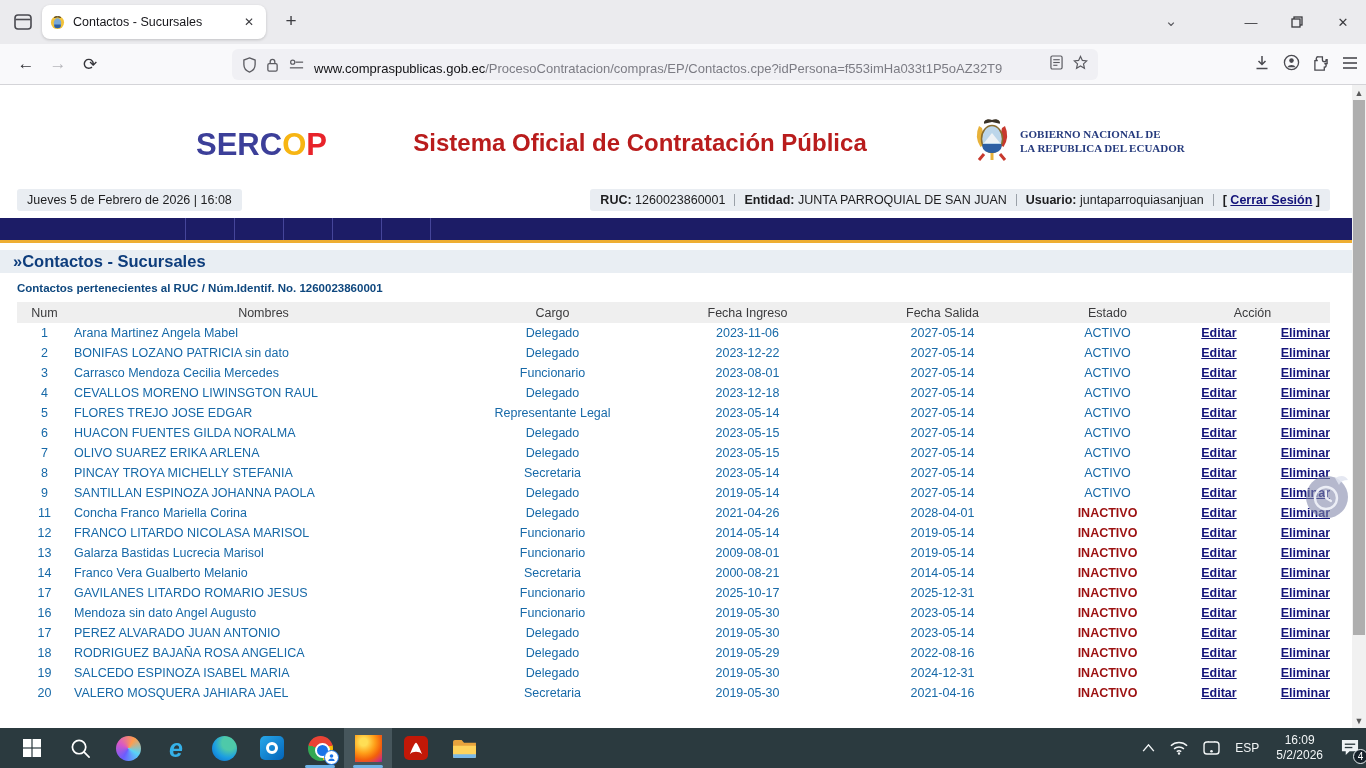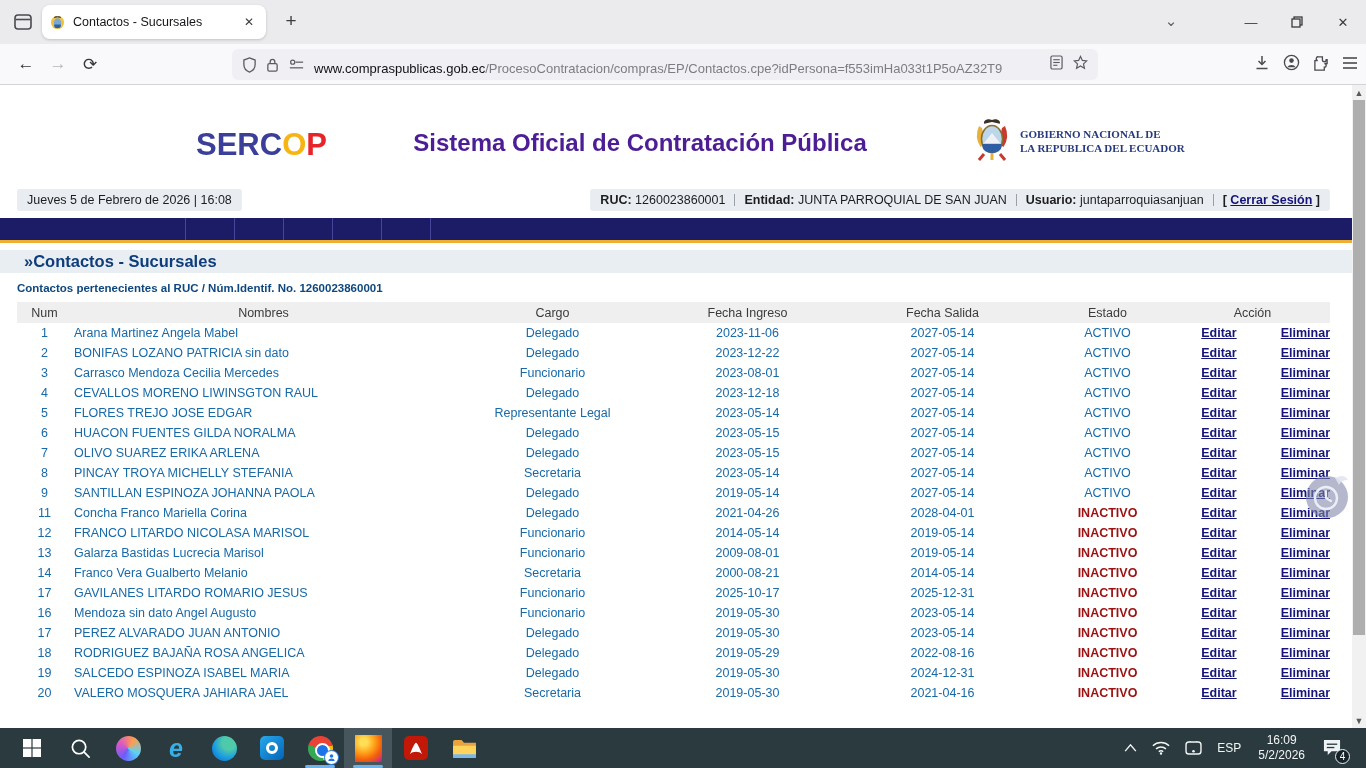--- a/index.html
+++ b/index.html
@@ -28,36 +28,36 @@
   .url-domain { color:#111114; }
   .url-path { color:#7c7c84; }
   .url-right { display:flex; align-items:center; gap:10px; margin-left:6px; }
   .tool-right { position:absolute; right:8px; top:5px; height:31px; display:flex; align-items:center; gap:13px; }
 
   
   .content { position:absolute; top:99px; left:0; width:1352px; height:643px; background:#fff; overflow:hidden; }
   .hdr { position:relative; height:90px; }
   .sercop { position:absolute; left:196px; top:28px; font-size:31px; font-weight:bold; letter-spacing:0; }
   .sercop .b { color:#3c3f99; } .sercop .g { color:#f7b513; } .sercop .r { color:#e8232a; }
-  .systitle { position:absolute; left:360px; top:30px; width:560px; text-align:center; font-size:24px; font-weight:bold; color:#4c1d95; }
+  .systitle { position:absolute; left:360px; top:30px; width:560px; text-align:center; font-size:24px; font-weight:bold; color:#b91c1c; }
   .gov { position:absolute; left:972px; top:18px; display:flex; align-items:center; gap:8px; }
   .gov-text { font-family:"Liberation Serif", serif; font-size:11px; font-weight:bold; color:#253a7d; line-height:1.3; }
 
   .statusrow { display:flex; justify-content:space-between; padding:0 22px 0 17px; align-items:flex-start; }
   .pill { background:#e9edf2; border-radius:3px; padding:4px 10px; font-size:12.5px; color:#1d1d1f; white-space:nowrap; }
   .pill b { font-weight:bold; }
   .sep { display:inline-block; width:1px; height:12px; background:#9aa0a8; margin:0 9px; vertical-align:-2px; }
   .logout { color:#14147a; font-weight:bold; text-decoration:underline; cursor:pointer; }
 
   .mainnav { margin-top:7px; height:22px; background:#1c1c66; display:flex; padding-left:185px; }
   .nav-item { color:#fff; font-size:12.5px; display:flex; align-items:center; padding:0 24px; border-left:1px solid #45459a; cursor:pointer; }
   .nav-item:last-of-type { border-right:1px solid #45459a; }
   .goldline { height:3px; background:#eeae33; }
 
-  .pagetitlebar { margin-top:7px; height:23px; background:#e9eef3; display:flex; align-items:center; padding-left:24px; }
+  .pagetitlebar { margin-top:7px; height:23px; background:#e9eef3; display:flex; align-items:center; padding-left:13px; }
   .pagetitle { font-size:16.5px; font-weight:bold; color:#0e3d7c; }
   .subtitle { margin:9px 0 8px 17px; font-size:11.5px; font-weight:bold; color:#0e477e; }
 
   table.contacts { border-collapse:collapse; table-layout:fixed; width:1313px; margin-left:17px; }
   .contacts thead td { background:#efefef; color:#3b3b3d; font-size:12.5px; height:21px; text-align:center; }
   .contacts tbody td { height:20px; font-size:12.5px; color:#1769a8; text-align:center; white-space:nowrap; overflow:hidden; }
   .contacts td.c-nombres { text-align:left; padding-left:2px; }
   .estado-inactivo { color:#9c1111 !important; font-weight:bold; }
   .actions { display:flex; justify-content:flex-end; gap:44px; }
   .action-link { color:#14147a; font-weight:bold; font-size:12.5px; text-decoration:underline; cursor:pointer; }
@@ -81,21 +81,21 @@
   .edge { background:radial-gradient(circle at 68% 28%,#4ec9a9 0 28%,#1b9de2 60%,#0b62c4 100%); }
   .firefox { background:radial-gradient(circle at 32% 26%,#ffde55 0 14%,#ff9e18 42%,#f3600b 66%,#d6336c 88%,#942994 100%); width:27px;height:27px; }
   .ie { font-size:25px; font-weight:bold; font-style:italic; color:#35b1e8; line-height:1; }
   .outlook { width:24px; height:24px; border-radius:5px; background:linear-gradient(135deg,#28a8ea,#0364b8); display:flex; align-items:center; justify-content:center; }
   .outlook .o { width:12px; height:12px; border:3px solid #fff; border-radius:50%; }
   .chromewrap { position:relative; width:25px; height:25px; }
   .chrome { width:25px; height:25px; border-radius:50%; background:conic-gradient(from -45deg,#ea4335 0 120deg,#fbbc05 0 210deg,#34a853 0 330deg,#ea4335 0); position:relative; }
   .chrome::after { content:""; position:absolute; left:7px; top:7px; width:11px; height:11px; border-radius:50%; background:#1a73e8; border:2.5px solid #fff; }
   .chrome-badge { position:absolute; right:-6px; bottom:-4px; width:15px; height:15px; border-radius:50%; background:#fff; border:1.5px solid #1a73e8; display:flex; align-items:center; justify-content:center; }
   .acrobat { width:24px; height:24px; border-radius:5px; background:#c21807; display:flex; align-items:center; justify-content:center; }
-  .tray { position:absolute; right:18px; top:0; height:40px; display:flex; align-items:flex-end; gap:7px; color:#f2f5f6; }
+  .tray { position:absolute; right:0; top:0; height:40px; display:flex; align-items:flex-end; gap:7px; color:#f2f5f6; }
   .tray-item { display:flex; align-items:center; justify-content:center; padding:0 4px; height:40px; }
   .tray-lang { font-size:12px; }
   .tray-clock { font-size:12px; line-height:1.25; text-align:center; padding:0 6px; }
   .notif { position:relative; padding-right:6px; }
   .notif-badge { position:absolute; right:-2px; bottom:4px; width:15px; height:15px; border-radius:50%; background:#16212a; border:1px solid #e8eef0; color:#fff; font-size:10px; display:flex; align-items:center; justify-content:center; }
 </style>
 </head>
 <body>
 
 <div class="screen">

